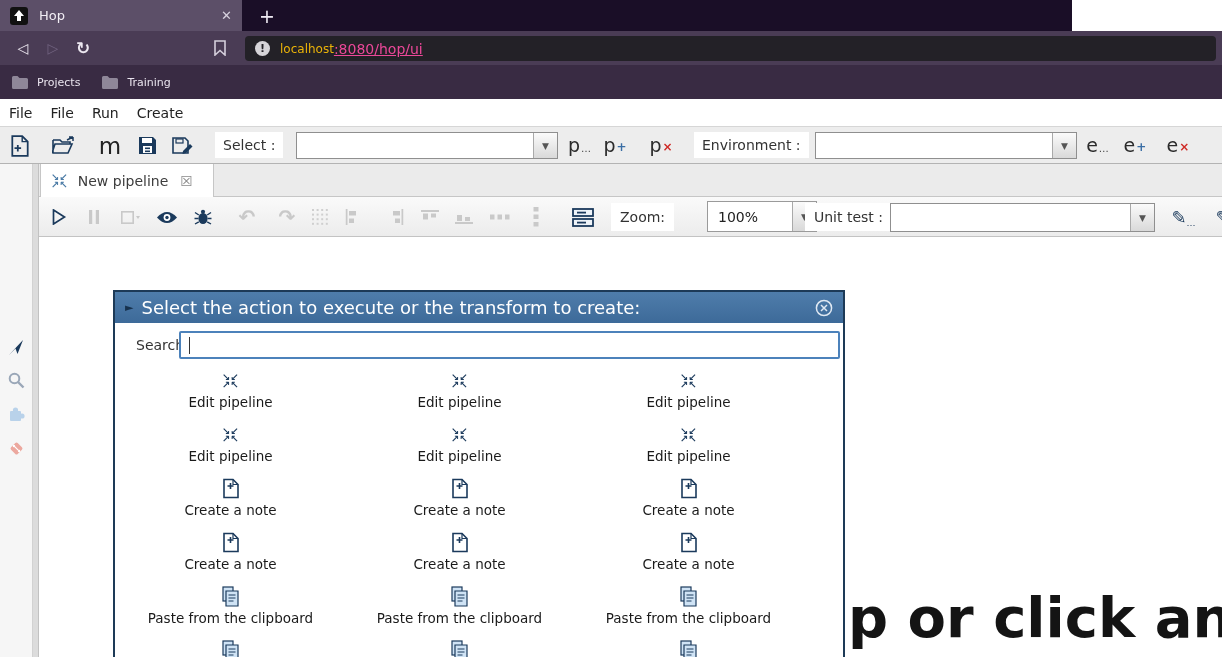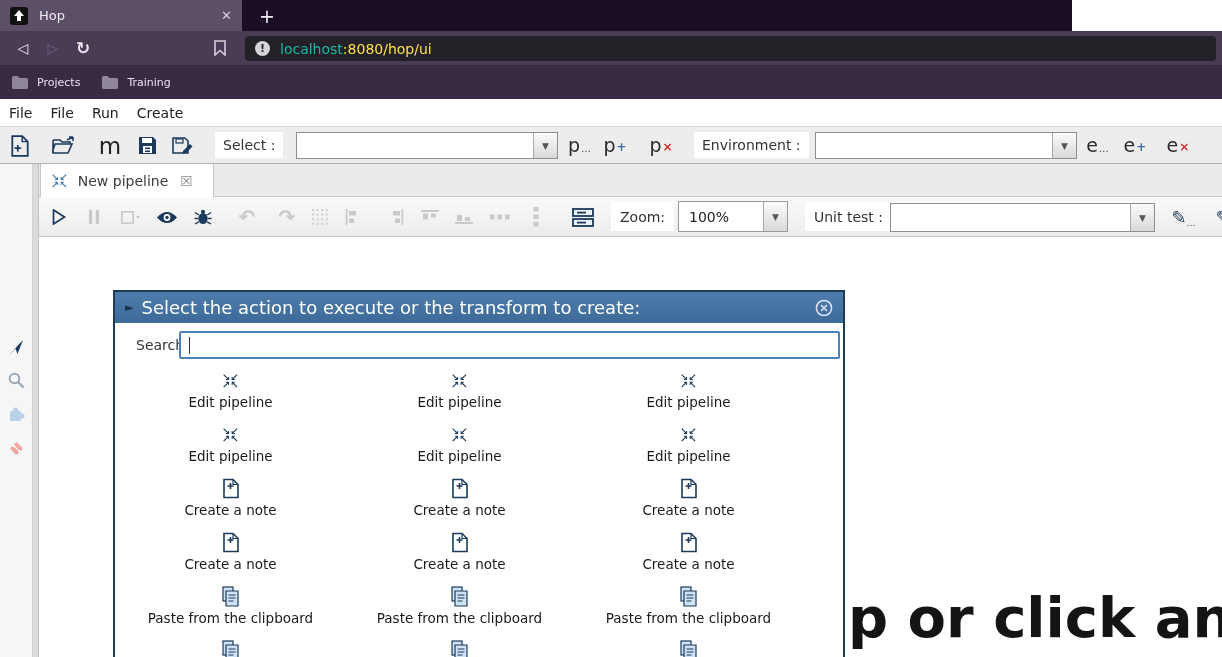--- a/index.html
+++ b/index.html
@@ -18,22 +18,22 @@
   .b-tab-close { color:#d8d2df; font-size:13px; cursor:default; }
   .b-newtab { left:252px; top:0; width:30px; height:31px; color:#efeaf3; font-size:19px; display:flex; align-items:center; justify-content:center; }
   .b-navbar { left:0; top:31px; width:1222px; height:34px; background:#4a3c55; display:flex; align-items:center; }
   .navbtn { width:30px; text-align:center; font-size:14px; }
   .c-back { color:#ece7f0; margin-left:8px; }
   .c-fwd  { color:#70627f; }
   .c-reload { color:#ece7f0; font-size:17px; font-weight:bold; }
   .c-bookmark { margin-left:116px; }
   .urlbar { left:245px; top:36px; width:971px; height:25px; background:#232127; border-radius:4px; display:flex; align-items:center; padding:0 10px; }
   .url-info { width:15px; height:15px; border-radius:50%; background:#d6d4d9; color:#232127; font-size:11px; font-weight:bold; display:flex; align-items:center; justify-content:center; margin-right:10px; }
-  .url-host { color:#14b8a6; font-size:14px; }
-  .url-path { color:#fde047; font-size:14px; }
+  .url-host { color:#eab308; font-size:12px; }
+  .url-path { color:#ec4899; font-size:14px;text-decoration:underline; }
   .b-bookmarks { left:0; top:65px; width:1222px; height:34px; background:#392b43; display:flex; align-items:center; color:#e9e4ee; font-size:11px; }
   .bm { display:flex; align-items:center; margin-left:12px; }
   .bm + .bm { margin-left:22px; }
   .bm svg { margin-right:9px; }
   
   .menubar { left:0; top:99px; width:1222px; height:28px; background:#fff; border-bottom:1px solid #d6d6d6; display:flex; align-items:center; color:#222; }
   .menu-item { padding:0 9px; font-size:14px; }
   
   .toolbar { left:0; top:127px; width:1222px; height:37px; background:#ededed; border-bottom:1px solid #b3b3b3; }
   .tbtn { position:absolute; top:3px; width:32px; height:31px; display:flex; align-items:center; justify-content:center; }
@@ -55,21 +55,21 @@
   .hop-tab { position:absolute; left:1px; top:0; width:174px; height:33px; background:#fff; border-right:1px solid #c6c6c6; border-left:1px solid #c6c6c6; display:flex; align-items:center; padding:0 10px; }
   .hop-tab-label { color:#3d3d3d; font-size:14px; margin:0 12px 0 10px; }
   .hop-tab-close { color:#8a8a8a; font-size:14px; }
   .pipe-ic { display:inline-block; font-size:10px; line-height:7px; letter-spacing:0px; color:#1b3a5c; font-weight:bold; text-align:center; }
   .pipe-ic.tabver { color:#4a7aa5; }
   
   .canvas-toolbar { left:39px; top:197px; width:1183px; height:40px; background:linear-gradient(#fafafa,#ececec); border-bottom:1px solid #c3c3c3; }
   .cico { position:absolute; top:0; height:40px; display:flex; align-items:center; justify-content:center; transform:translateX(-50%); }
   .gray { color:#c9c9c9; }
   .ct-label { position:absolute; top:6px; height:28px; background:#fff; display:flex; align-items:center; padding:0 9px; color:#333; font-size:14px; }
-  .zoom-combo { position:absolute; top:4px; left:639px; width:110px; height:31px; border:1px solid #9a9a9a; background:#fff; display:flex; }
+  .zoom-combo { position:absolute; top:4px; left:668px; width:110px; height:31px; border:1px solid #9a9a9a; background:#fff; display:flex; }
   .zoom-val { flex:1; display:flex; align-items:center; padding-left:10px; font-size:14px; color:#222; }
   .pencil { font-size:18px; color:#1b3a5c; }
   .pdots { font-size:9px; color:#1b3a5c; letter-spacing:-1px; }
   
   .canvas { left:39px; top:237px; width:1183px; height:420px; background:#fff; overflow:visible; }
   .hint-text { position:absolute; left:848px; top:585px; font-size:56px; font-weight:bold; color:#141414; white-space:nowrap; letter-spacing:0px; z-index:1; }
   
   .dialog { left:113px; top:290px; width:732px; height:370px; background:#fff; border:2px solid #1d3a57; z-index:10; }
   .dialog-header { position:absolute; left:0; top:0; width:728px; height:31px; background:linear-gradient(#4f7dab,#3d6a99); display:flex; align-items:center; padding:0 10px; }
   .dlg-arrow { color:#16314d; font-size:11px; margin-right:8px; }

